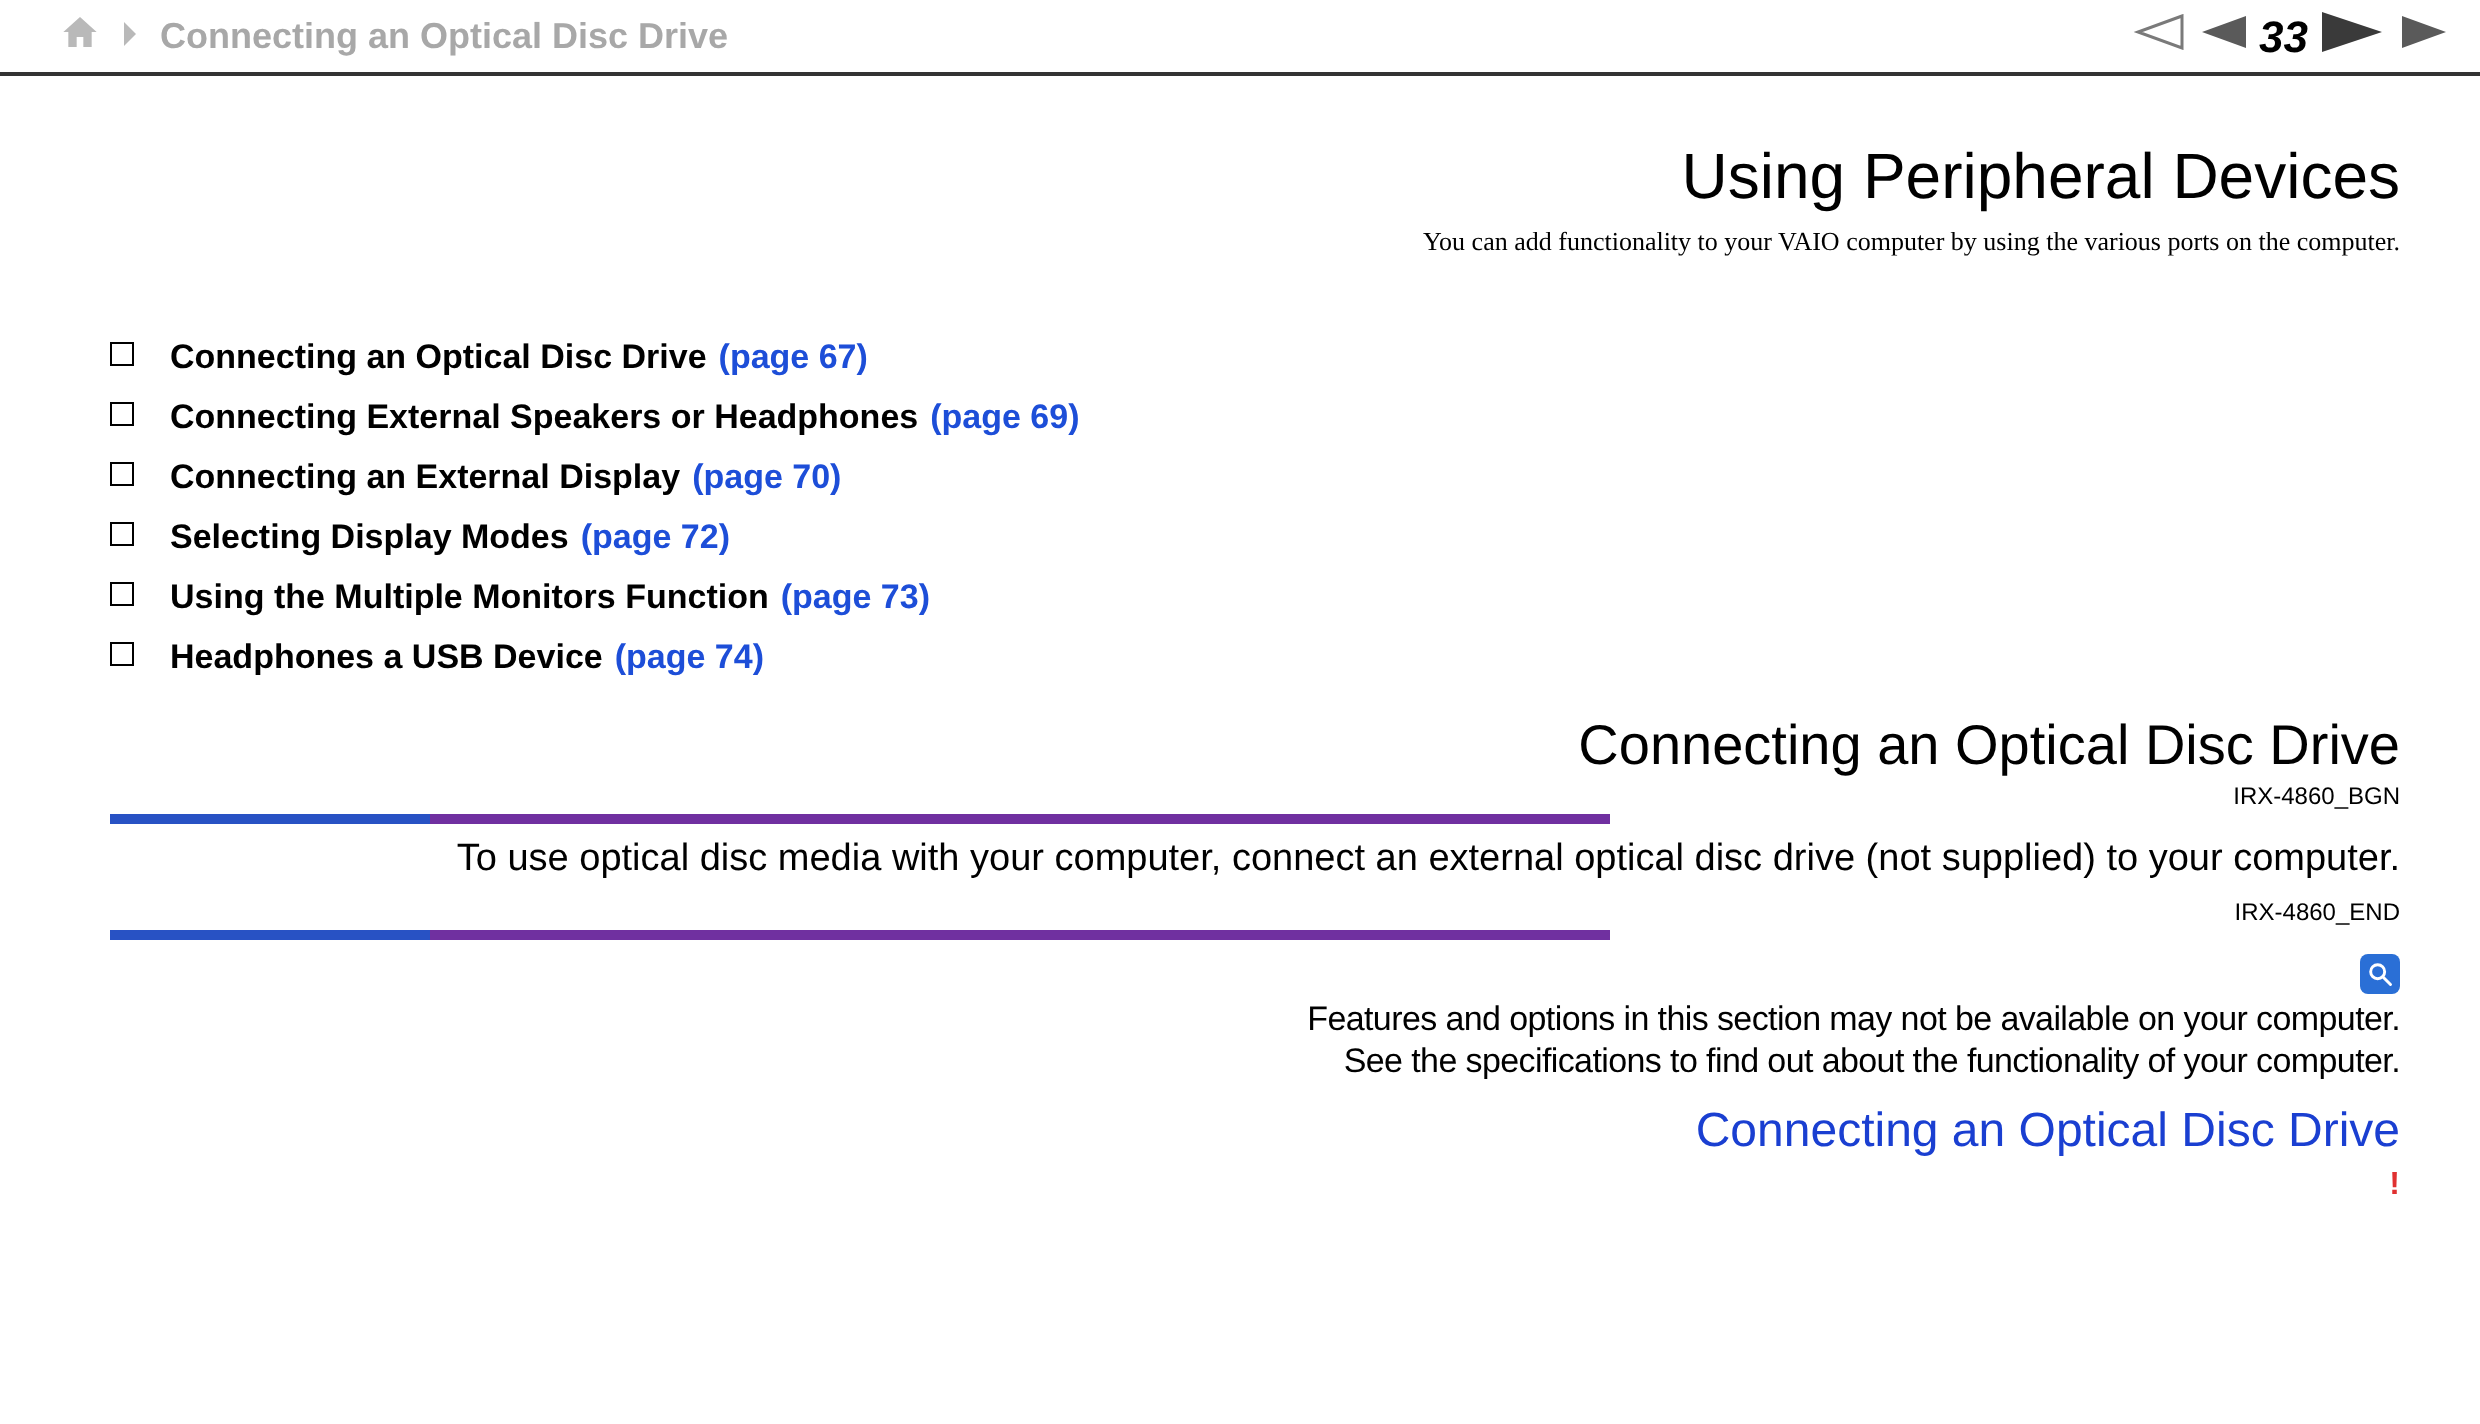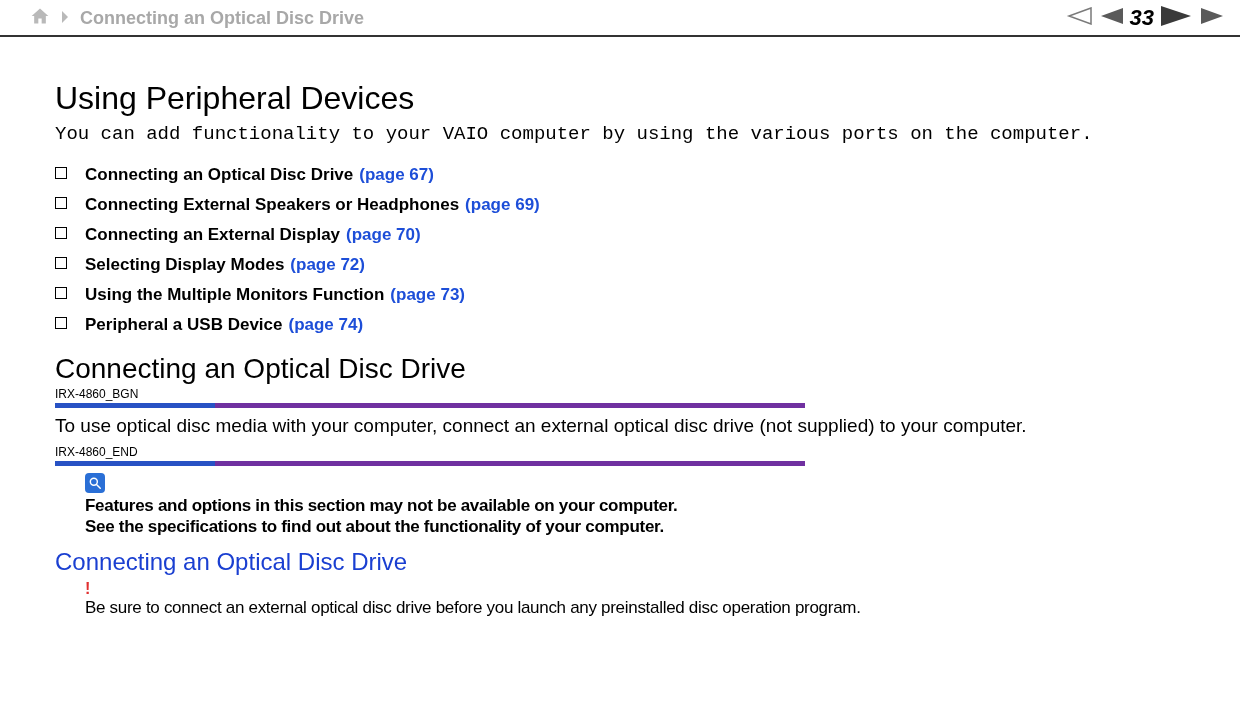--- a/index.html
+++ b/index.html
@@ -42,32 +42,33 @@
       cursor: pointer;
     }
     
     .arrow-prev svg { width: 26px; height: 18px; }
     .arrow-prev-solid svg { width: 26px; height: 18px; }
     .arrow-next-big svg { width: 34px; height: 22px; }
     .arrow-next svg { width: 26px; height: 18px; }
     .home-icon svg { width: 20px; height: 20px; }
     
     .content {
-      padding: 43px 40px 0 55px;
+      padding: 32px 40px 0 55px;
+      text-align: right;
     }
     h1.main-heading {
       font-size: 32px;
       font-weight: normal;
       font-family: Arial, Helvetica, sans-serif;
       margin-bottom: 6px;
     }
     .intro {
-      font-size: 19px;
-      font-family: Liberation Mono, monospace;
-      margin-bottom: 20px;
+      font-size: 13px;
+      font-family: Liberation Serif, serif;
+      margin-bottom: 40px;
     }
     .toc-list {
       list-style: none;
       margin-bottom: 18px;
     }
     .toc-item {
       display: flex;
       align-items: flex-start;
       margin-bottom: 10px;
       font-size: 17px;
@@ -129,21 +130,21 @@
       justify-content: center;
       margin-bottom: 2px;
     }
     .search-icon svg { width: 14px; height: 14px; }
     .note-text {
       font-size: 17px;
       font-family: Arial, Helvetica, sans-serif;
       line-height: 1.25;
     }
     .note-text, .note-text span { font-family: Arial Narrow, Arial, sans-serif; }
-    .note-text { letter-spacing: -0.2px; font-weight: bold; }
+    .note-text { letter-spacing: -0.2px; }
     h3.sub-heading {
       color: #1a3fd1;
       font-size: 24px;
       font-weight: normal;
       margin-top: 4px;
       margin-bottom: 4px;
     }
     .bang-block {
       margin-left: 30px;
     }
@@ -224,21 +225,21 @@
     <li class="toc-item">
       <span class="bullet"></span>
       <span><span class="toc-label">Selecting Display Modes</span><span class="toc-page">(page 72)</span></span>
     </li>
     <li class="toc-item">
       <span class="bullet"></span>
       <span><span class="toc-label">Using the Multiple Monitors Function</span><span class="toc-page">(page 73)</span></span>
     </li>
     <li class="toc-item">
       <span class="bullet"></span>
-      <span><span class="toc-label">Peripheral a USB Device</span><span class="toc-page">(page 74)</span></span>
+      <span><span class="toc-label">Headphones a USB Device</span><span class="toc-page">(page 74)</span></span>
     </li>
   </ul>
 
   <h2 class="section-heading">Connecting an Optical Disc Drive</h2>
   <div class="tag-label">IRX-4860_BGN</div>
   <div class="purple-rule"></div>
   <p class="body-text">To use optical disc media with your computer, connect an external optical disc drive (not supplied) to your computer.</p>
   <div class="tag-label">IRX-4860_END</div>
   <div class="purple-rule"></div>
 
@@ -250,15 +251,14 @@
         </svg>
     </span>
     <div class="note-text narrow">Features and options in this section may not be available on your computer.</div>
     <div class="note-text narrow">See the specifications to find out about the functionality of your computer.</div>
   </div>
 
   <h3 class="sub-heading">Connecting an Optical Disc Drive</h3>
 
   <div class="bang-block">
     <div class="bang">!</div>
-    <div class="bang-text narrow">Be sure to connect an external optical disc drive before you launch any preinstalled disc operation program.</div>
   </div>
 </div>
 
 </body></html>

